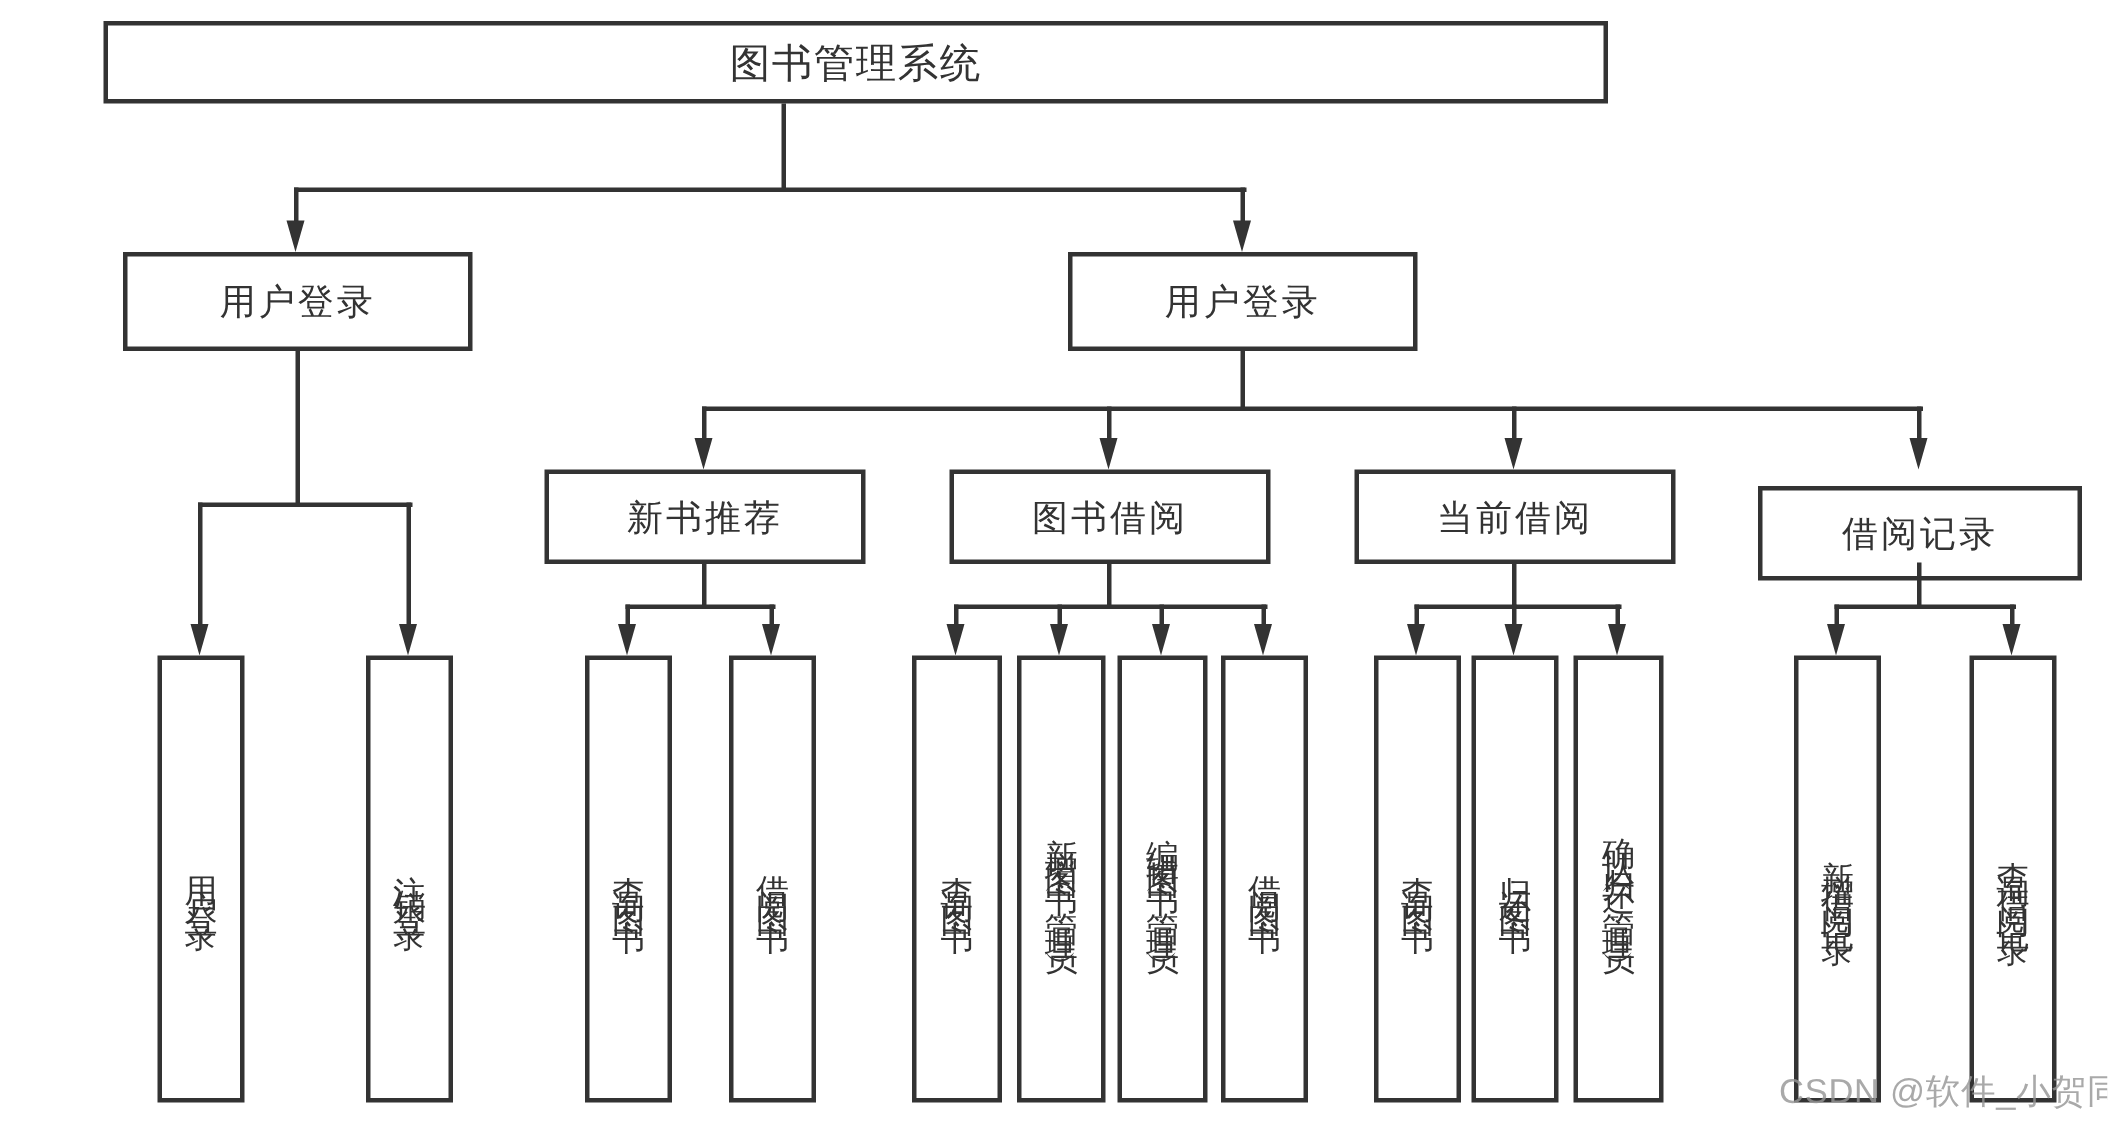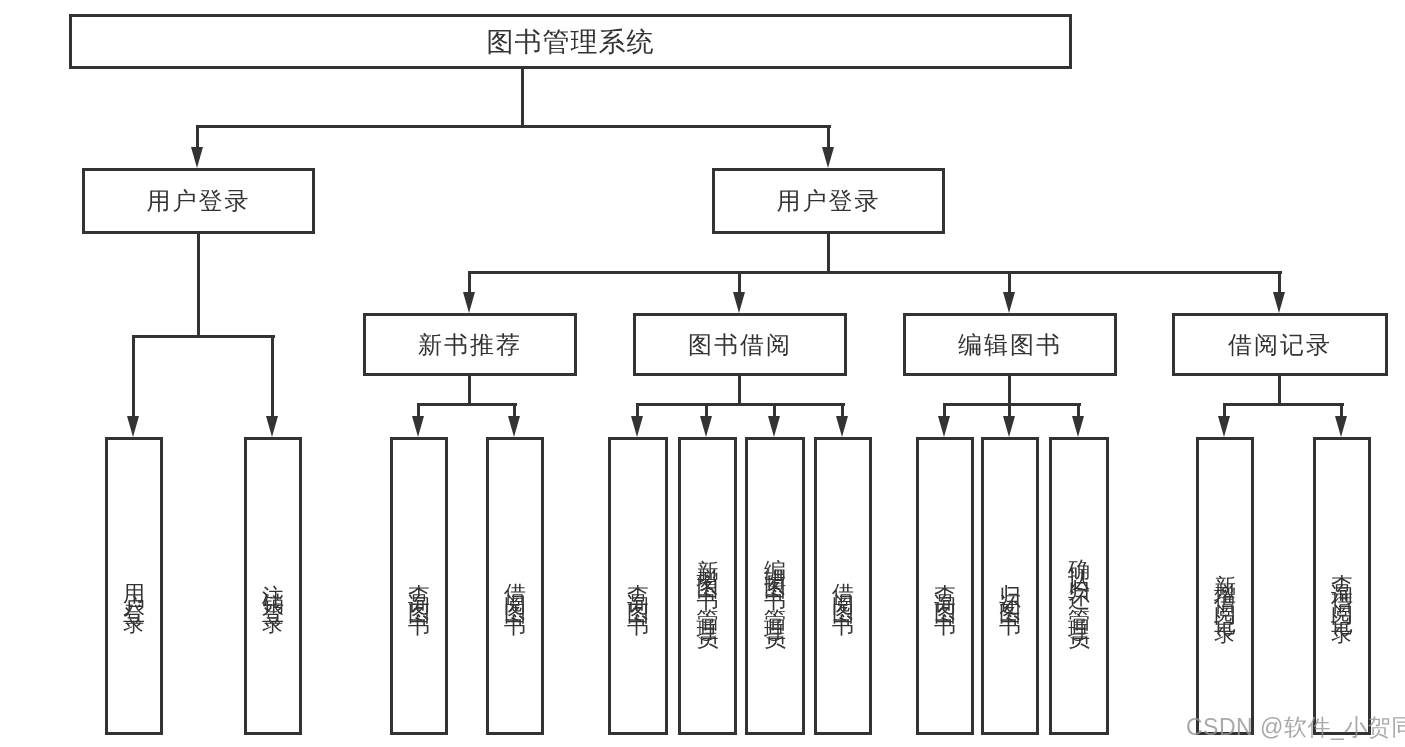--- a/index.html
+++ b/index.html
@@ -60,22 +60,22 @@
   <div class="arrow" style="left:463px;top:292px"></div>
   <div class="vline" style="left:738px;top:271px;height:22px"></div>
   <div class="arrow" style="left:733px;top:292px"></div>
   <div class="vline" style="left:1008px;top:271px;height:22px"></div>
   <div class="arrow" style="left:1003px;top:292px"></div>
   <div class="vline" style="left:1278px;top:271px;height:22px"></div>
   <div class="arrow" style="left:1273px;top:292px"></div>
 
   <div class="node hnode" style="left:633px;top:313px;width:214px;height:63px">图书借阅</div>
   <div class="node hnode" style="left:363px;top:313px;width:214px;height:63px">新书推荐</div>
-  <div class="node hnode" style="left:903px;top:313px;width:214px;height:63px">编辑图书</div>
-  <div class="node hnode" style="left:1172px;top:313px;width:216px;height:63px">借阅记录</div>
+  <div class="node hnode" style="left:903px;top:313px;width:214px;height:63px">当前借阅</div>
+  <div class="node hnode" style="left:1172px;top:324px;width:216px;height:63px">借阅记录</div>
 
   <div class="vline" style="left:468px;top:375px;height:31px"></div>
   <div class="hline" style="left:417px;top:403px;width:100px"></div>
   <div class="vline" style="left:417px;top:403px;height:16px"></div>
   <div class="arrow" style="left:412px;top:416px"></div>
   <div class="vline" style="left:513px;top:403px;height:16px"></div>
   <div class="arrow" style="left:508px;top:416px"></div>
 
   <div class="vline" style="left:738px;top:375px;height:31px"></div>
   <div class="hline" style="left:636px;top:403px;width:209px"></div>

